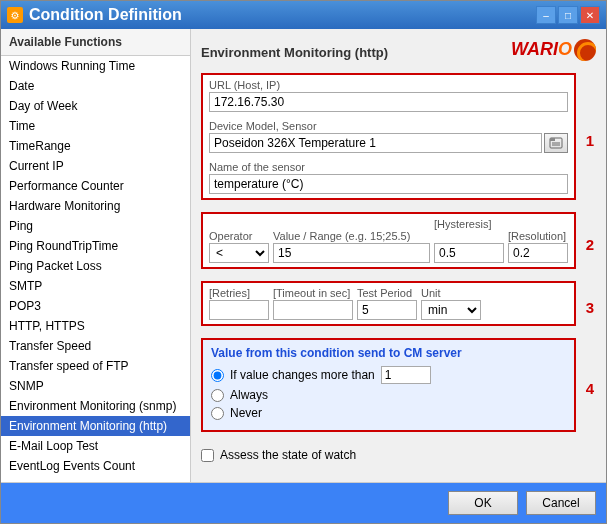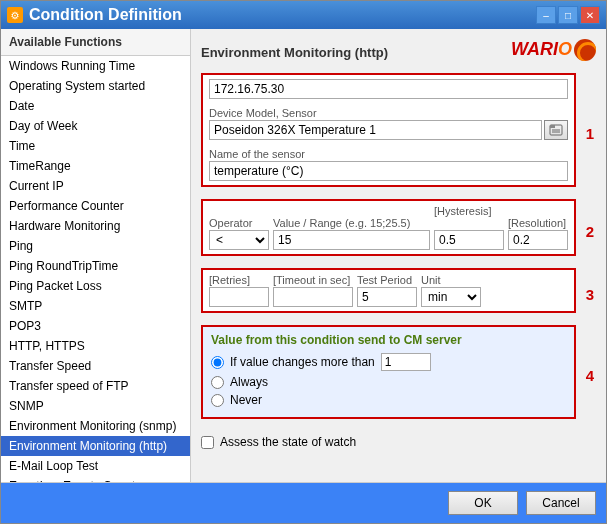--- a/index.html
+++ b/index.html
@@ -202,21 +202,21 @@
     .value-section {
       border: 2px solid #cc0000;
       margin-bottom: 6px;
       background: #e8f0ff;
       padding: 6px 8px;
       position: relative;
     }
     .value-section-title {
       font-size: 12px;
       font-weight: bold;
-      color: #4d7c0f;
+      color: #1d4ed8;
       margin-bottom: 6px;
     }
     .radio-row {
       display: flex;
       align-items: center;
       gap: 6px;
       margin-bottom: 4px;
     }
     .radio-row input[type=radio] {
       margin: 0;
@@ -318,21 +318,20 @@
     </div>
   </div>
 
   <div class="content">
 
     <div class="sidebar">
       <div class="sidebar-header">Available Functions</div>
       <div class="sidebar-list">
 
       <div class="sidebar-item">Windows Running Time</div>
-          <div class="sidebar-item">Operating System started</div>
           <div class="sidebar-item">Date</div>
           <div class="sidebar-item">Day of Week</div>
           <div class="sidebar-item">Time</div>
           <div class="sidebar-item">TimeRange</div>
           <div class="sidebar-item">Current IP</div>
           <div class="sidebar-item">Performance Counter</div>
           <div class="sidebar-item">Hardware Monitoring</div>
           <div class="sidebar-item">Ping</div>
           <div class="sidebar-item">Ping RoundTripTime</div>
           <div class="sidebar-item">Ping Packet Loss</div>
@@ -353,20 +352,21 @@
       <div class="main-title">
         <span>Environment Monitoring (http)</span>
         <div class="logo-container">
           <span class="wario-text">WARI<span style="color:#ff6600;">O</span><span class="wario-swirl"></span></span>
         </div>
       </div>
 
       <div class="section-wrapper">
         <div class="section-box">
           <div class="field-group">
+            <div class="field-label">URL (Host, IP)</div>
             <input class="field-input" type="text" value="172.16.75.30" style="">
           </div>
           <div class="field-group">
             <div class="field-label">Device Model, Sensor</div>
             <div class="field-input-with-btn">
               <input class="field-input" type="text" value="Poseidon 326X Temperature 1" style="">
               <button class="browse-btn">
                 <svg width="14" height="14" viewBox="0 0 14 14">
                   <rect x="1" y="2" width="12" height="10" rx="1" fill="none" stroke="#666" stroke-width="1"></rect>
                   <rect x="1" y="2" width="5" height="3" rx="0" fill="#888"></rect>

